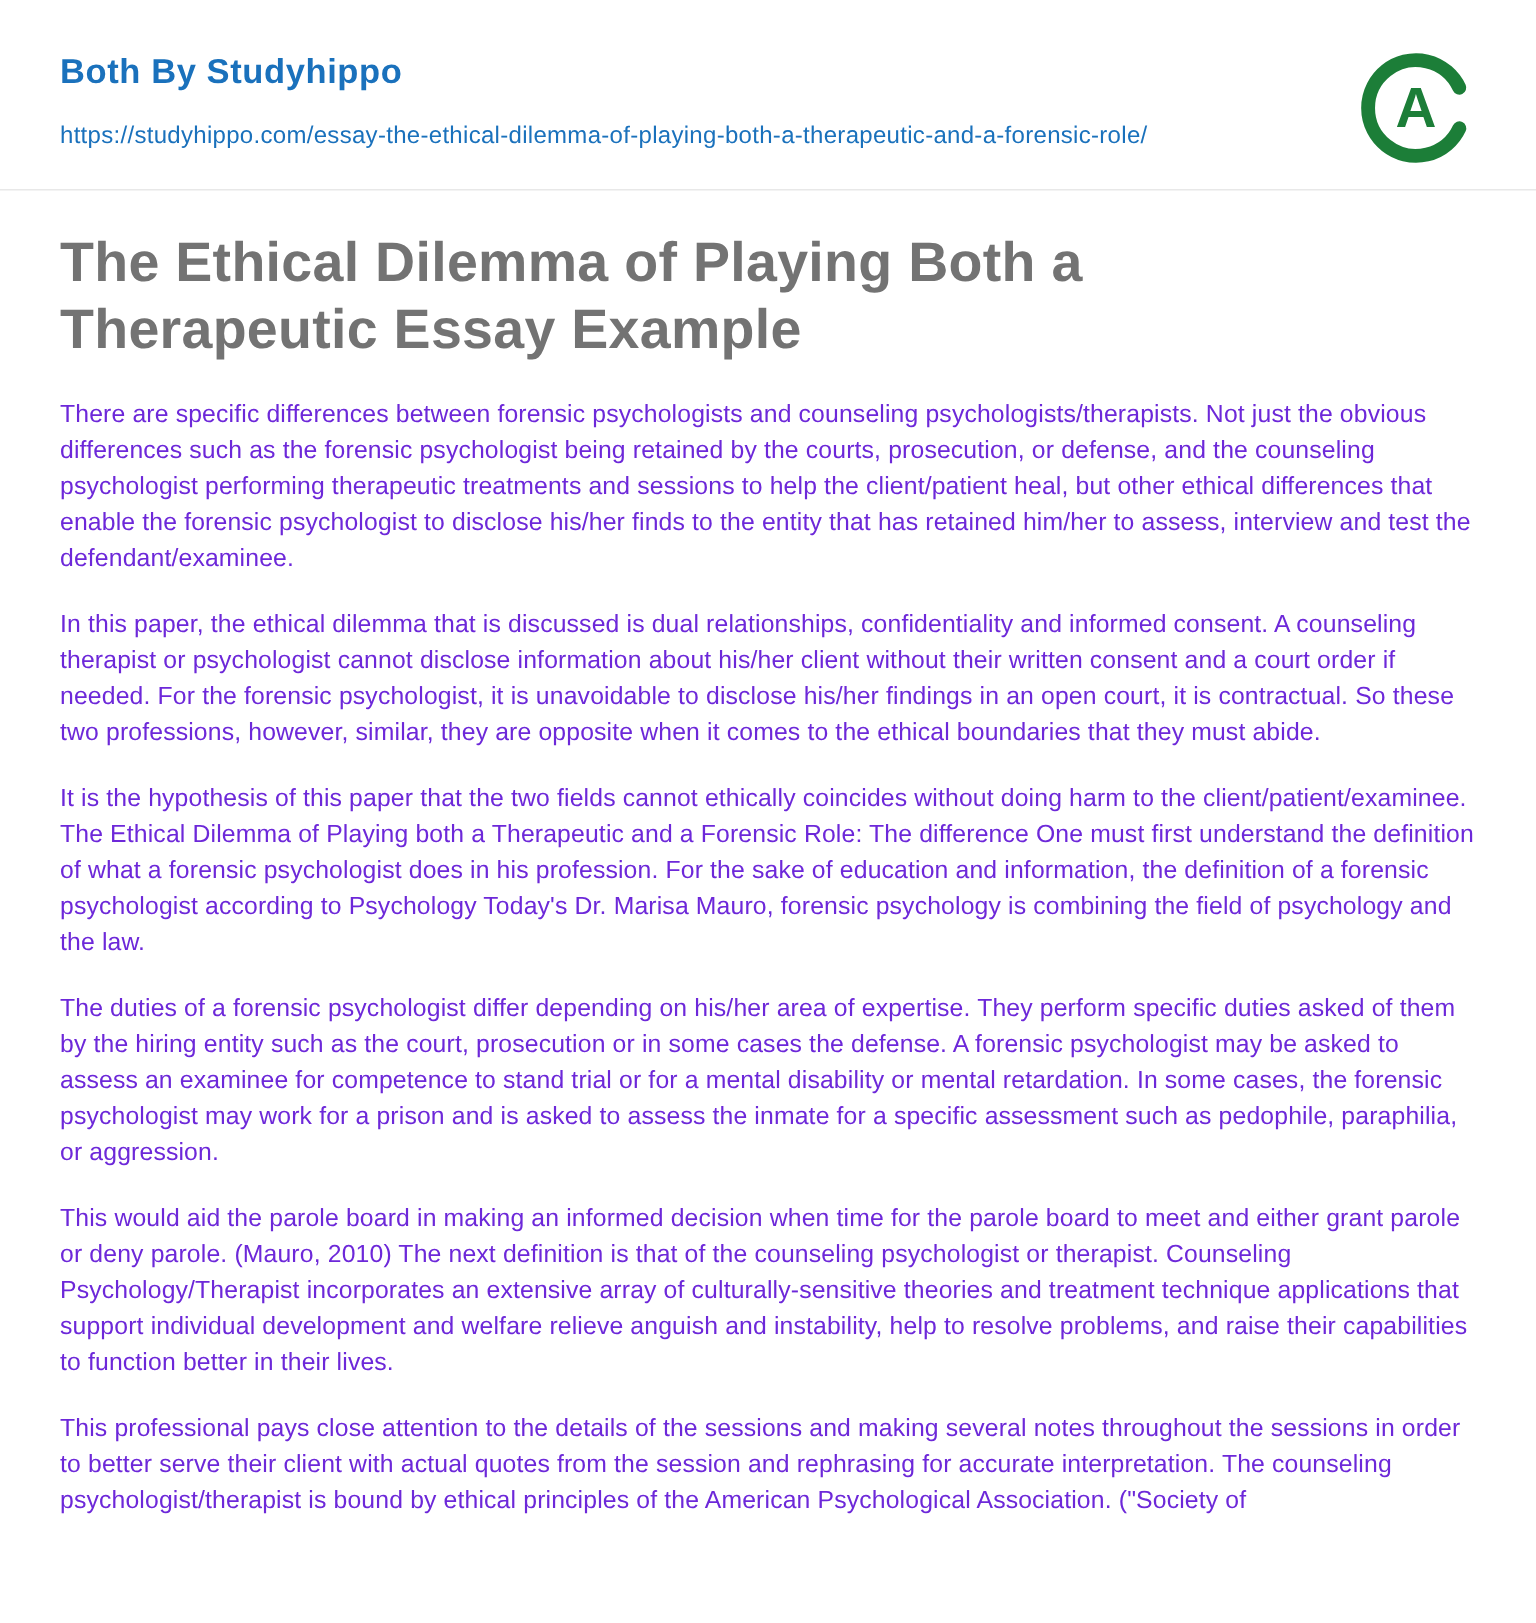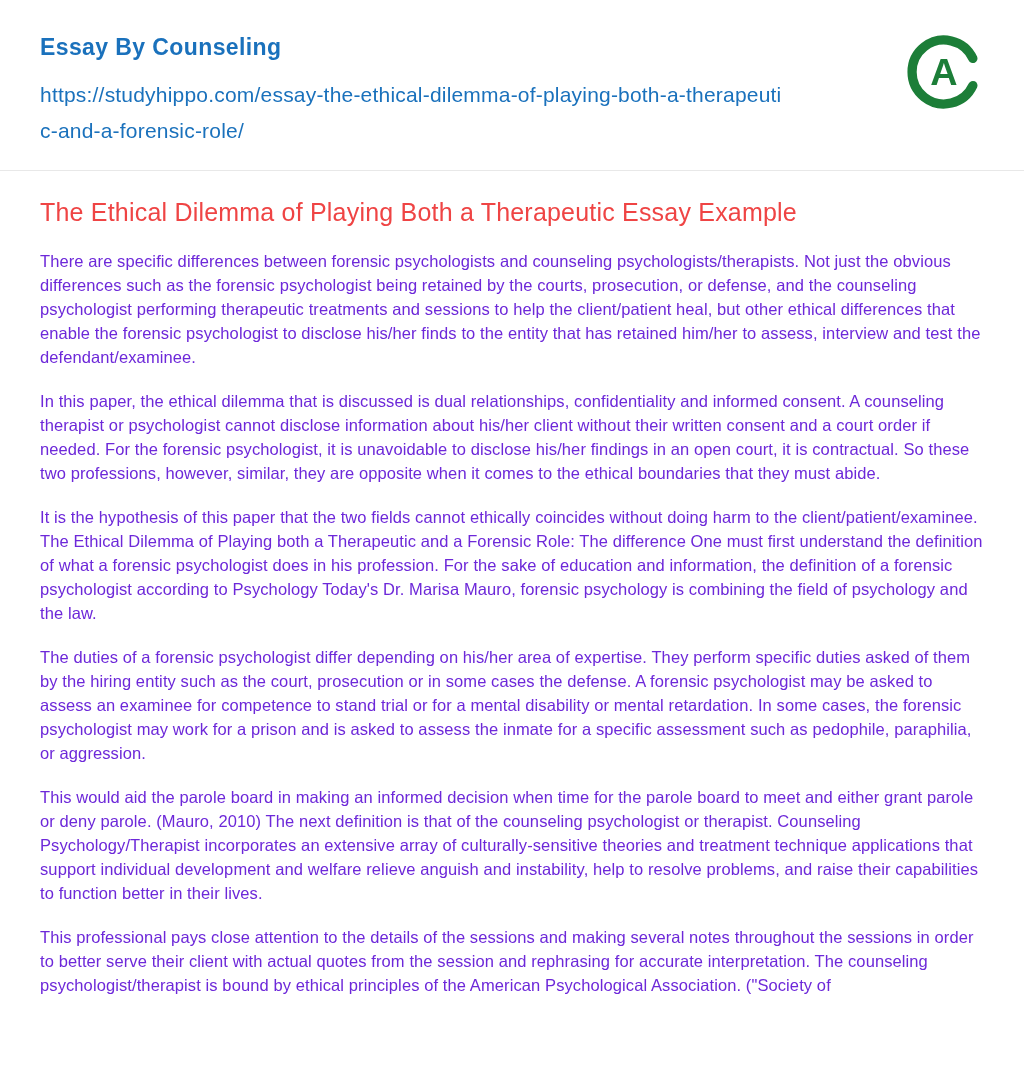--- a/index.html
+++ b/index.html
@@ -22,21 +22,21 @@
   .site-title {
     font-size: 23px;
     font-weight: 700;
     letter-spacing: 0.4px;
     color: #1a71bc;
   }
   .url {
     display: block;
     margin-top: 16px;
     max-width: 742px;
-    font-size: 21px;
+    font-size: 16px;
     font-weight: 500;
     line-height: 1.7;
     color: #1a71bc;
     text-decoration: none;
     word-break: break-all;
     letter-spacing: 0.2px;
   }
   .logo {
     position: absolute;
     top: 30px;
@@ -47,41 +47,41 @@
   .divider {
     border: 0;
     height: 1px;
     background: #e8e8e8;
     margin: 22px -40px 0 -40px;
   }
   
   .essay-title {
     margin: 26px 0 22px 0;
     max-width: 800px;
-    font-size: 25px;
+    font-size: 37px;
     line-height: 1.2;
-    font-weight: 400;
-    color: #ef4444;
+    font-weight: 700;
+    color: #737373;
     letter-spacing: 0.2px;
   }
   .essay-body p {
     margin: 0 0 20px 0;
     font-size: 16.5px;
     line-height: 24px;
     letter-spacing: 0.1px;
     color: #6d28d9;
   }
 </style>
 </head>
 <body>
 
 <div class="page">
 
   <header>
-    <div class="site-title">Essay By Counseling</div>
+    <div class="site-title">Both By Studyhippo</div>
     <a class="url" href="#">https://studyhippo.com/essay-the-ethical-dilemma-of-playing-both-a-therapeutic-and-a-forensic-role/</a>
     <div class="logo">
       <svg width="84" height="84" viewBox="0 0 100 100">
         <path d="M 84.4 33.9 A 38 38 0 1 0 84.4 66.1" fill="none" stroke="#1c7e38" stroke-width="11" stroke-linecap="round"></path>
         <text x="50" y="65" text-anchor="middle" font-family="Liberation Sans, sans-serif" font-size="45" font-weight="700" fill="#1c7e38">A</text>
       </svg>
     </div>
   </header>
 
   <hr class="divider">

